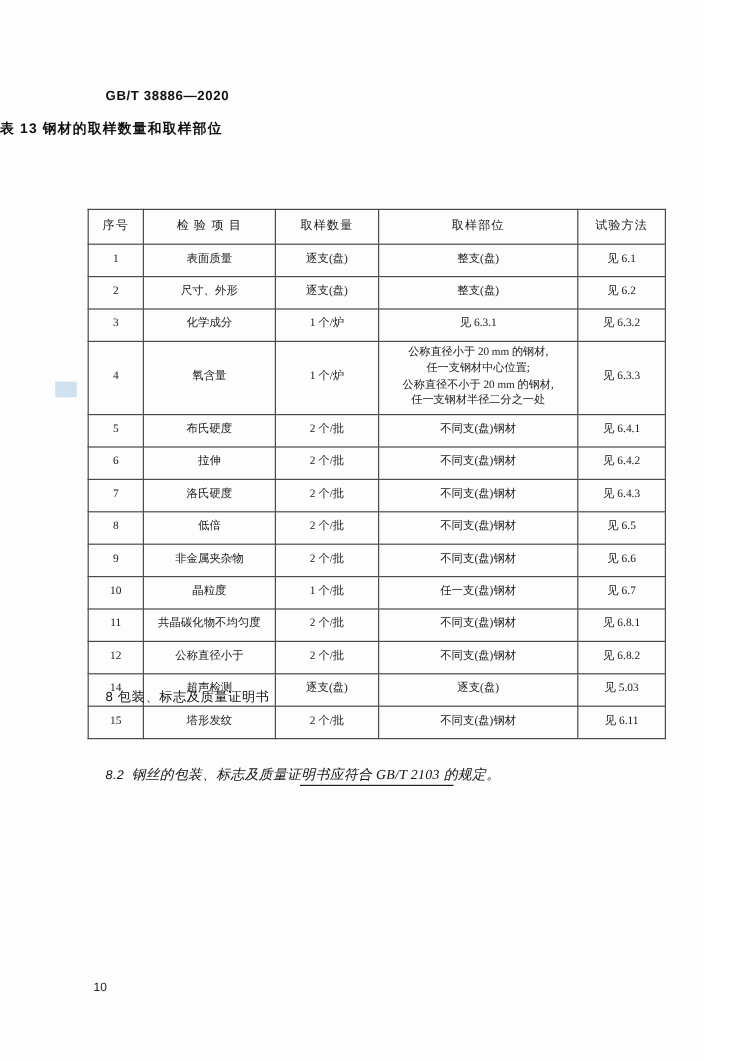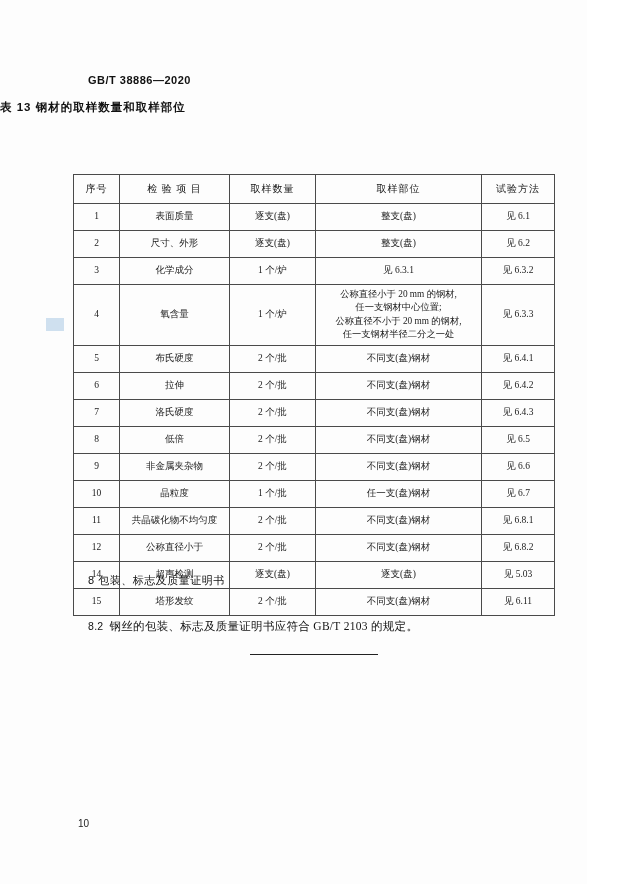--- a/index.html
+++ b/index.html
@@ -96,21 +96,21 @@
   }
   .para {
     position: absolute;
     left: 88px;
     font-size: 11.5px;
     font-family: "Liberation Serif", serif;
     color: #111;
     letter-spacing: 0.3px;
   }
   .para-1 { top: 598px; }
-  .para-2 { top: 619px; }
+  .para-2 { top: 638px; font-style: italic; }
   .para .num { font-family: "Liberation Sans", sans-serif; font-size: 10.5px; margin-right: 6px;}
   .end-rule {
     position: absolute;
     left: 250px;
     top: 654px;
     width: 128px;
     border-top: 1px solid #222;
   }
   .page-num {
     position: absolute;

